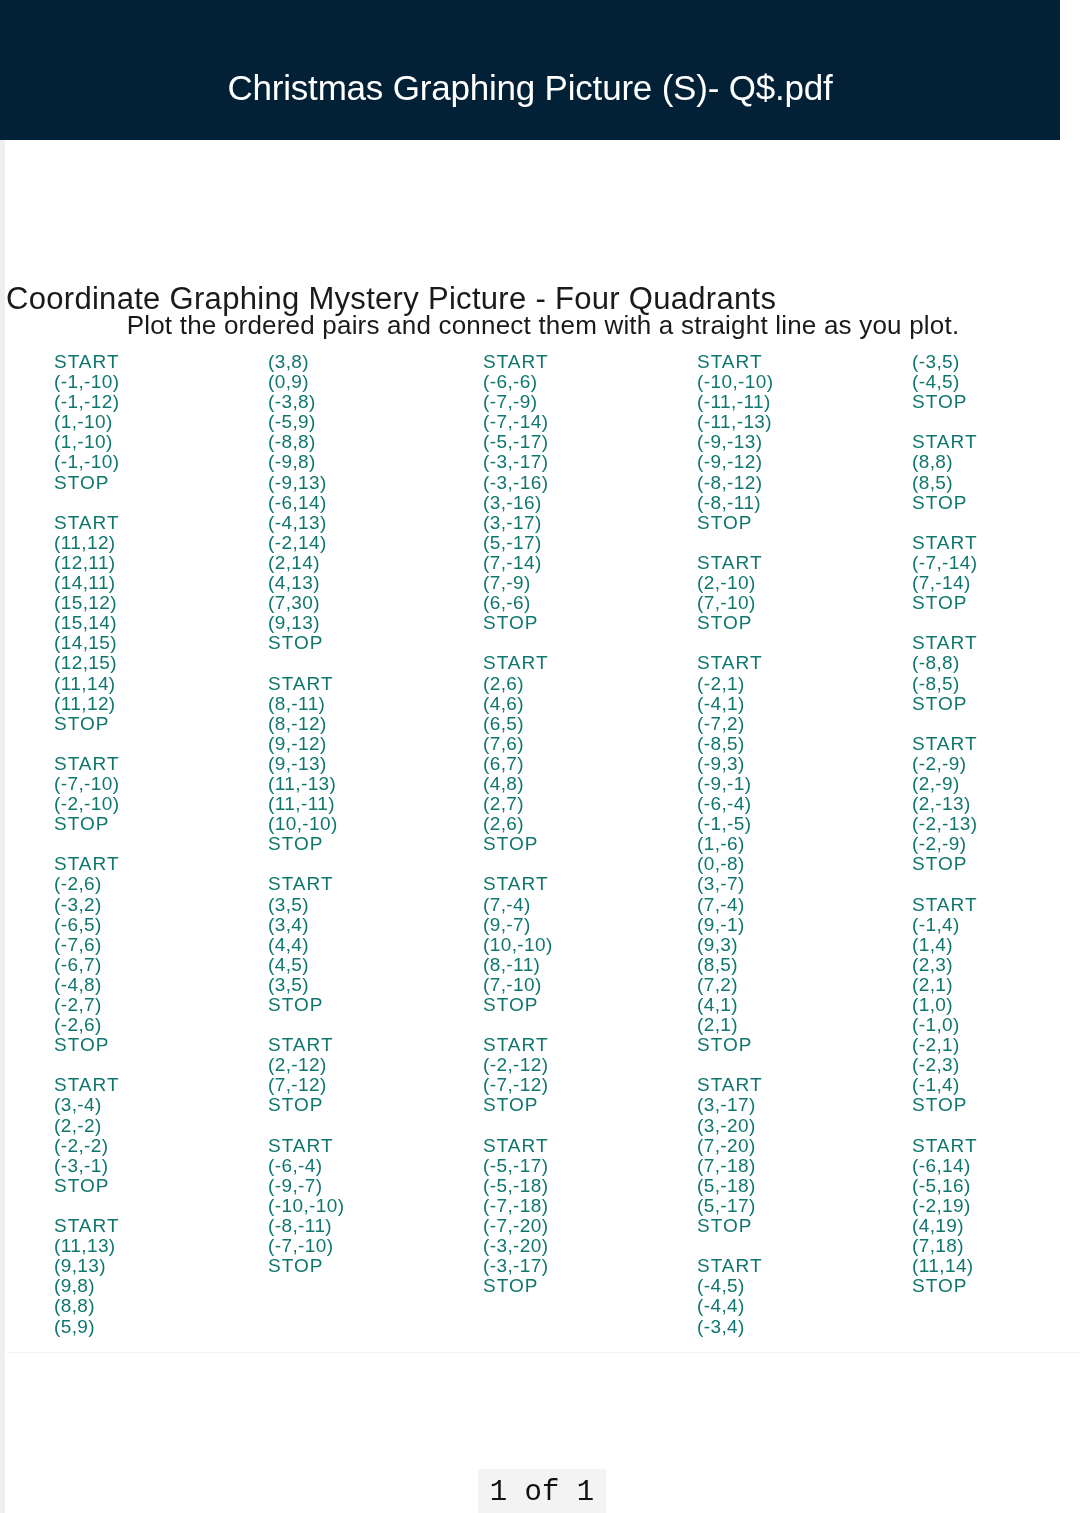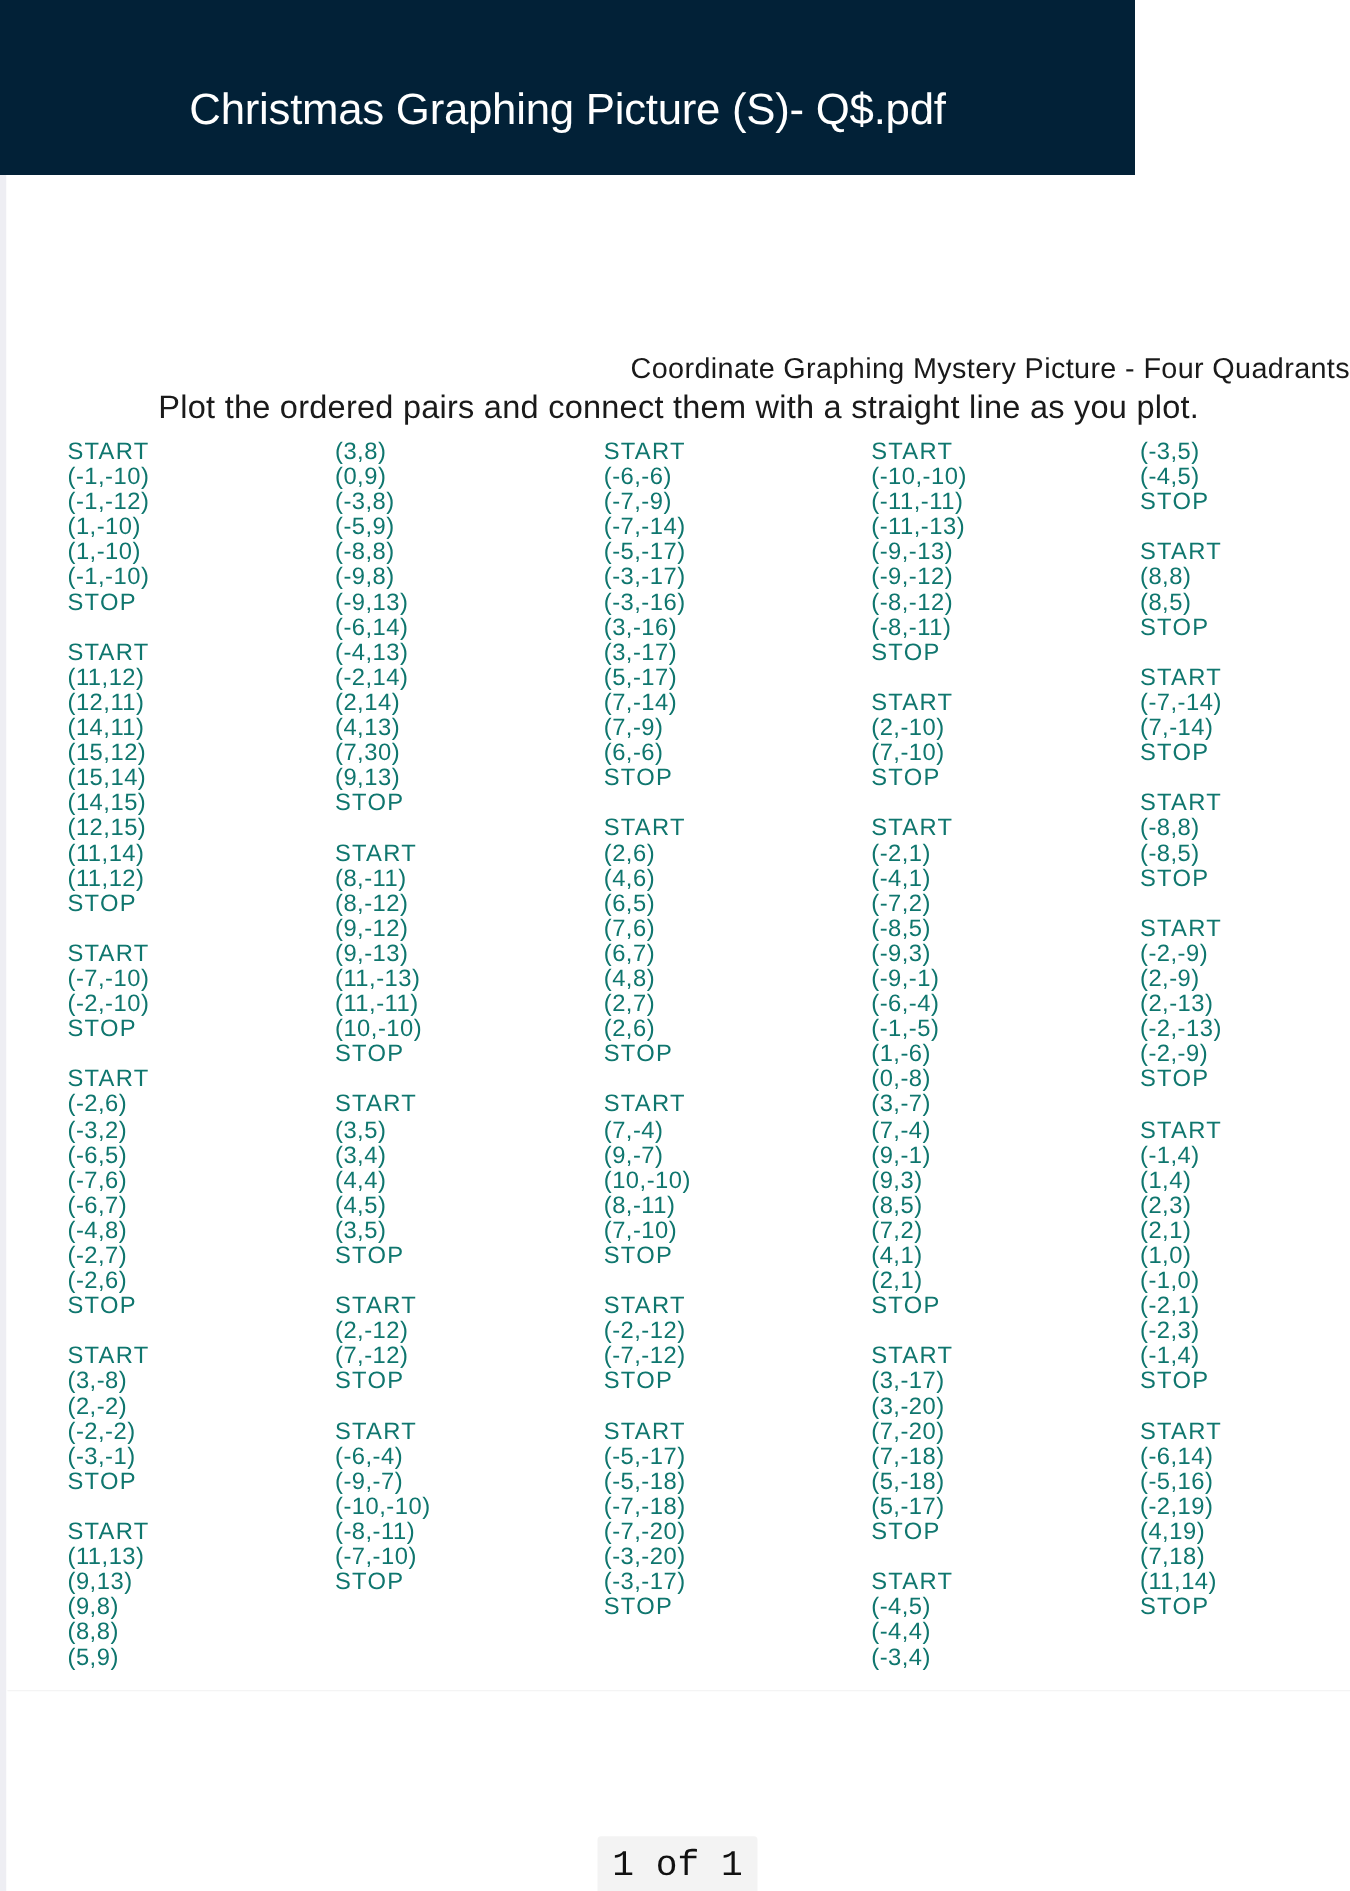--- a/index.html
+++ b/index.html
@@ -7,21 +7,21 @@
     padding: 0;
     width: 1080px;
     height: 1513px;
     background: #ffffff;
     overflow: hidden;
     font-family: "Liberation Sans", sans-serif;
   }
   .topbar {
     position: absolute;
     left: 0; top: 0;
-    width: 908px;
+    width: 1060px;
     height: 140px;
     background: #022137;
   }
   .topbar .title {
     position: absolute;
     left: 0; right: 0;
     top: 68px;
     text-align: center;
     color: #ffffff;
     font-size: 35px;
@@ -46,22 +46,22 @@
     left: 6px; top: 140px;
     width: 1074px;
     height: 1212px;
     background: #ffffff;
     border-bottom: 1px solid #f4f4f4;
   }
   .doc-title {
     position: absolute;
     left: 0; right: 0;
     top: 141px;
-    text-align: right;
-    font-size: 23px;
+    text-align: left;
+    font-size: 31px;
     color: #1a1a1a;
     letter-spacing: 0.3px;
     font-family: "Liberation Sans", sans-serif;
   }
   .doc-subtitle {
     position: absolute;
     left: 0; right: 0;
     top: 170px;
     text-align: center;
     font-size: 26px;
@@ -142,21 +142,21 @@
       <div class="line">(-3,2)</div>
       <div class="line">(-6,5)</div>
       <div class="line">(-7,6)</div>
       <div class="line">(-6,7)</div>
       <div class="line">(-4,8)</div>
       <div class="line">(-2,7)</div>
       <div class="line">(-2,6)</div>
       <div class="line kw">STOP</div>
       <div class="gap"></div>
       <div class="line kw">START</div>
-      <div class="line">(3,-8)</div>
+      <div class="line">(3,-4)</div>
       <div class="line">(2,-2)</div>
       <div class="line">(-2,-2)</div>
       <div class="line">(-3,-1)</div>
       <div class="line kw">STOP</div>
       <div class="gap"></div>
       <div class="line kw">START</div>
       <div class="line">(11,13)</div>
       <div class="line">(9,13)</div>
       <div class="line">(9,8)</div>
       <div class="line">(8,8)</div>

